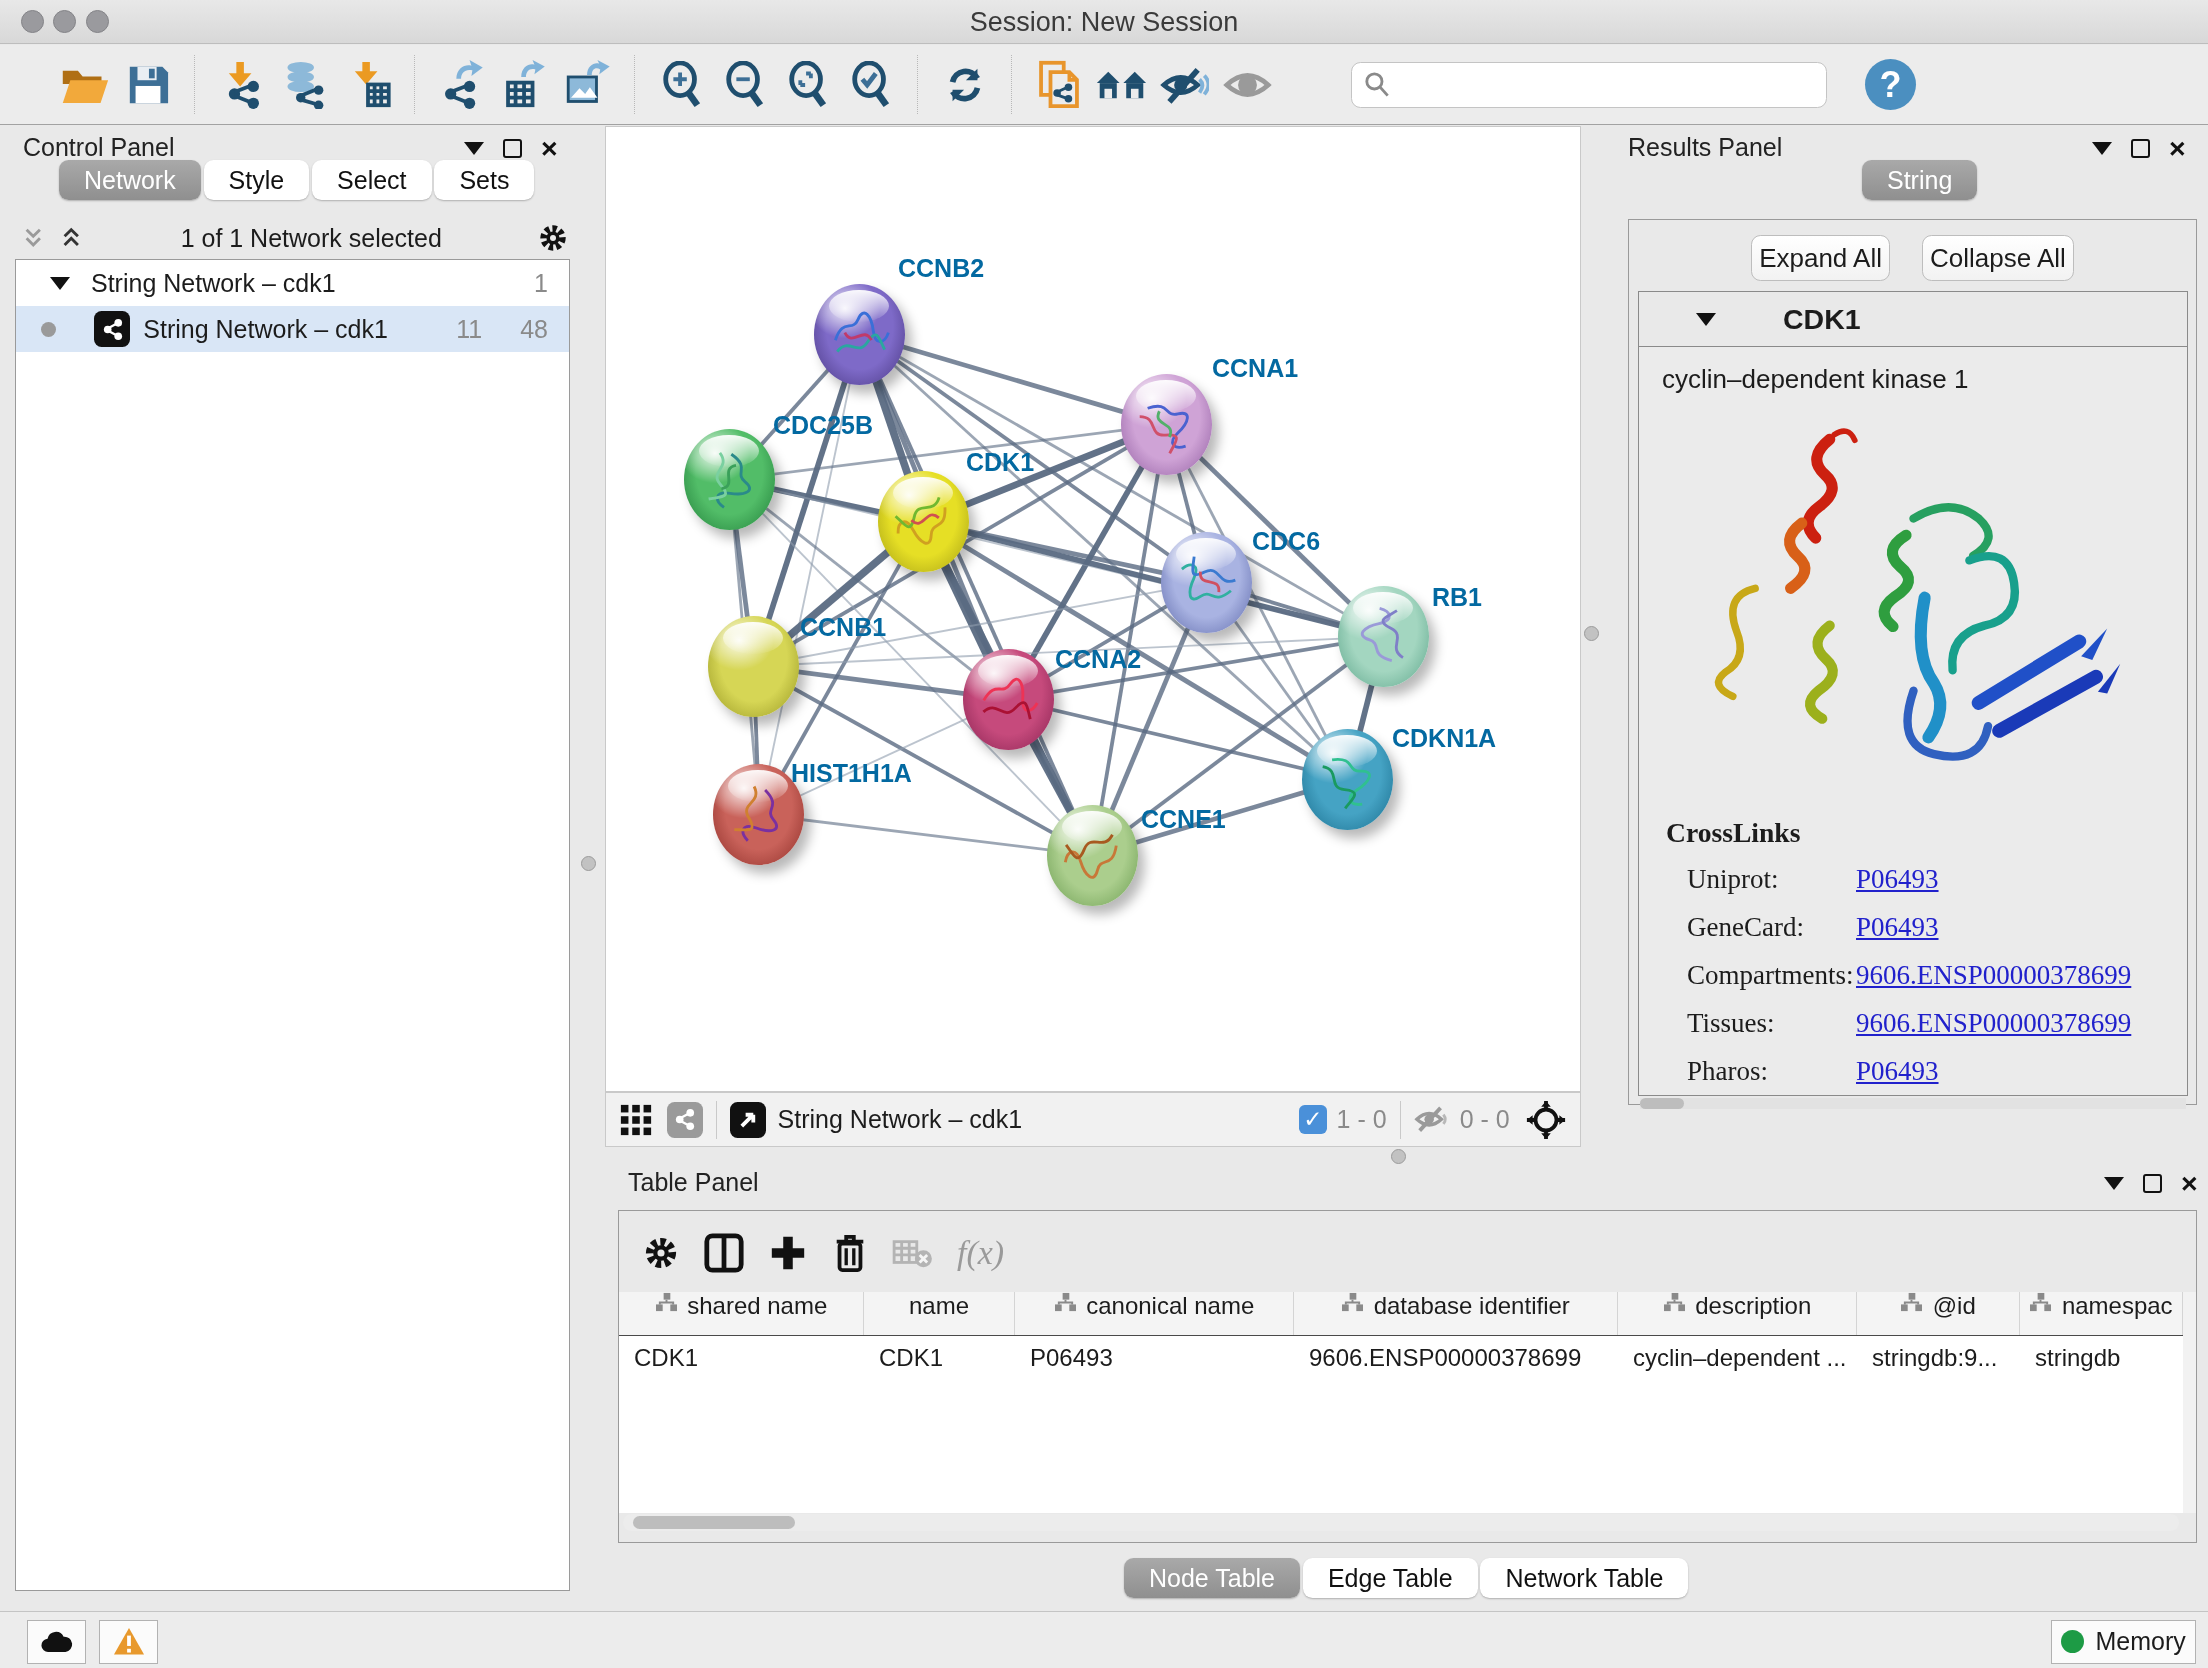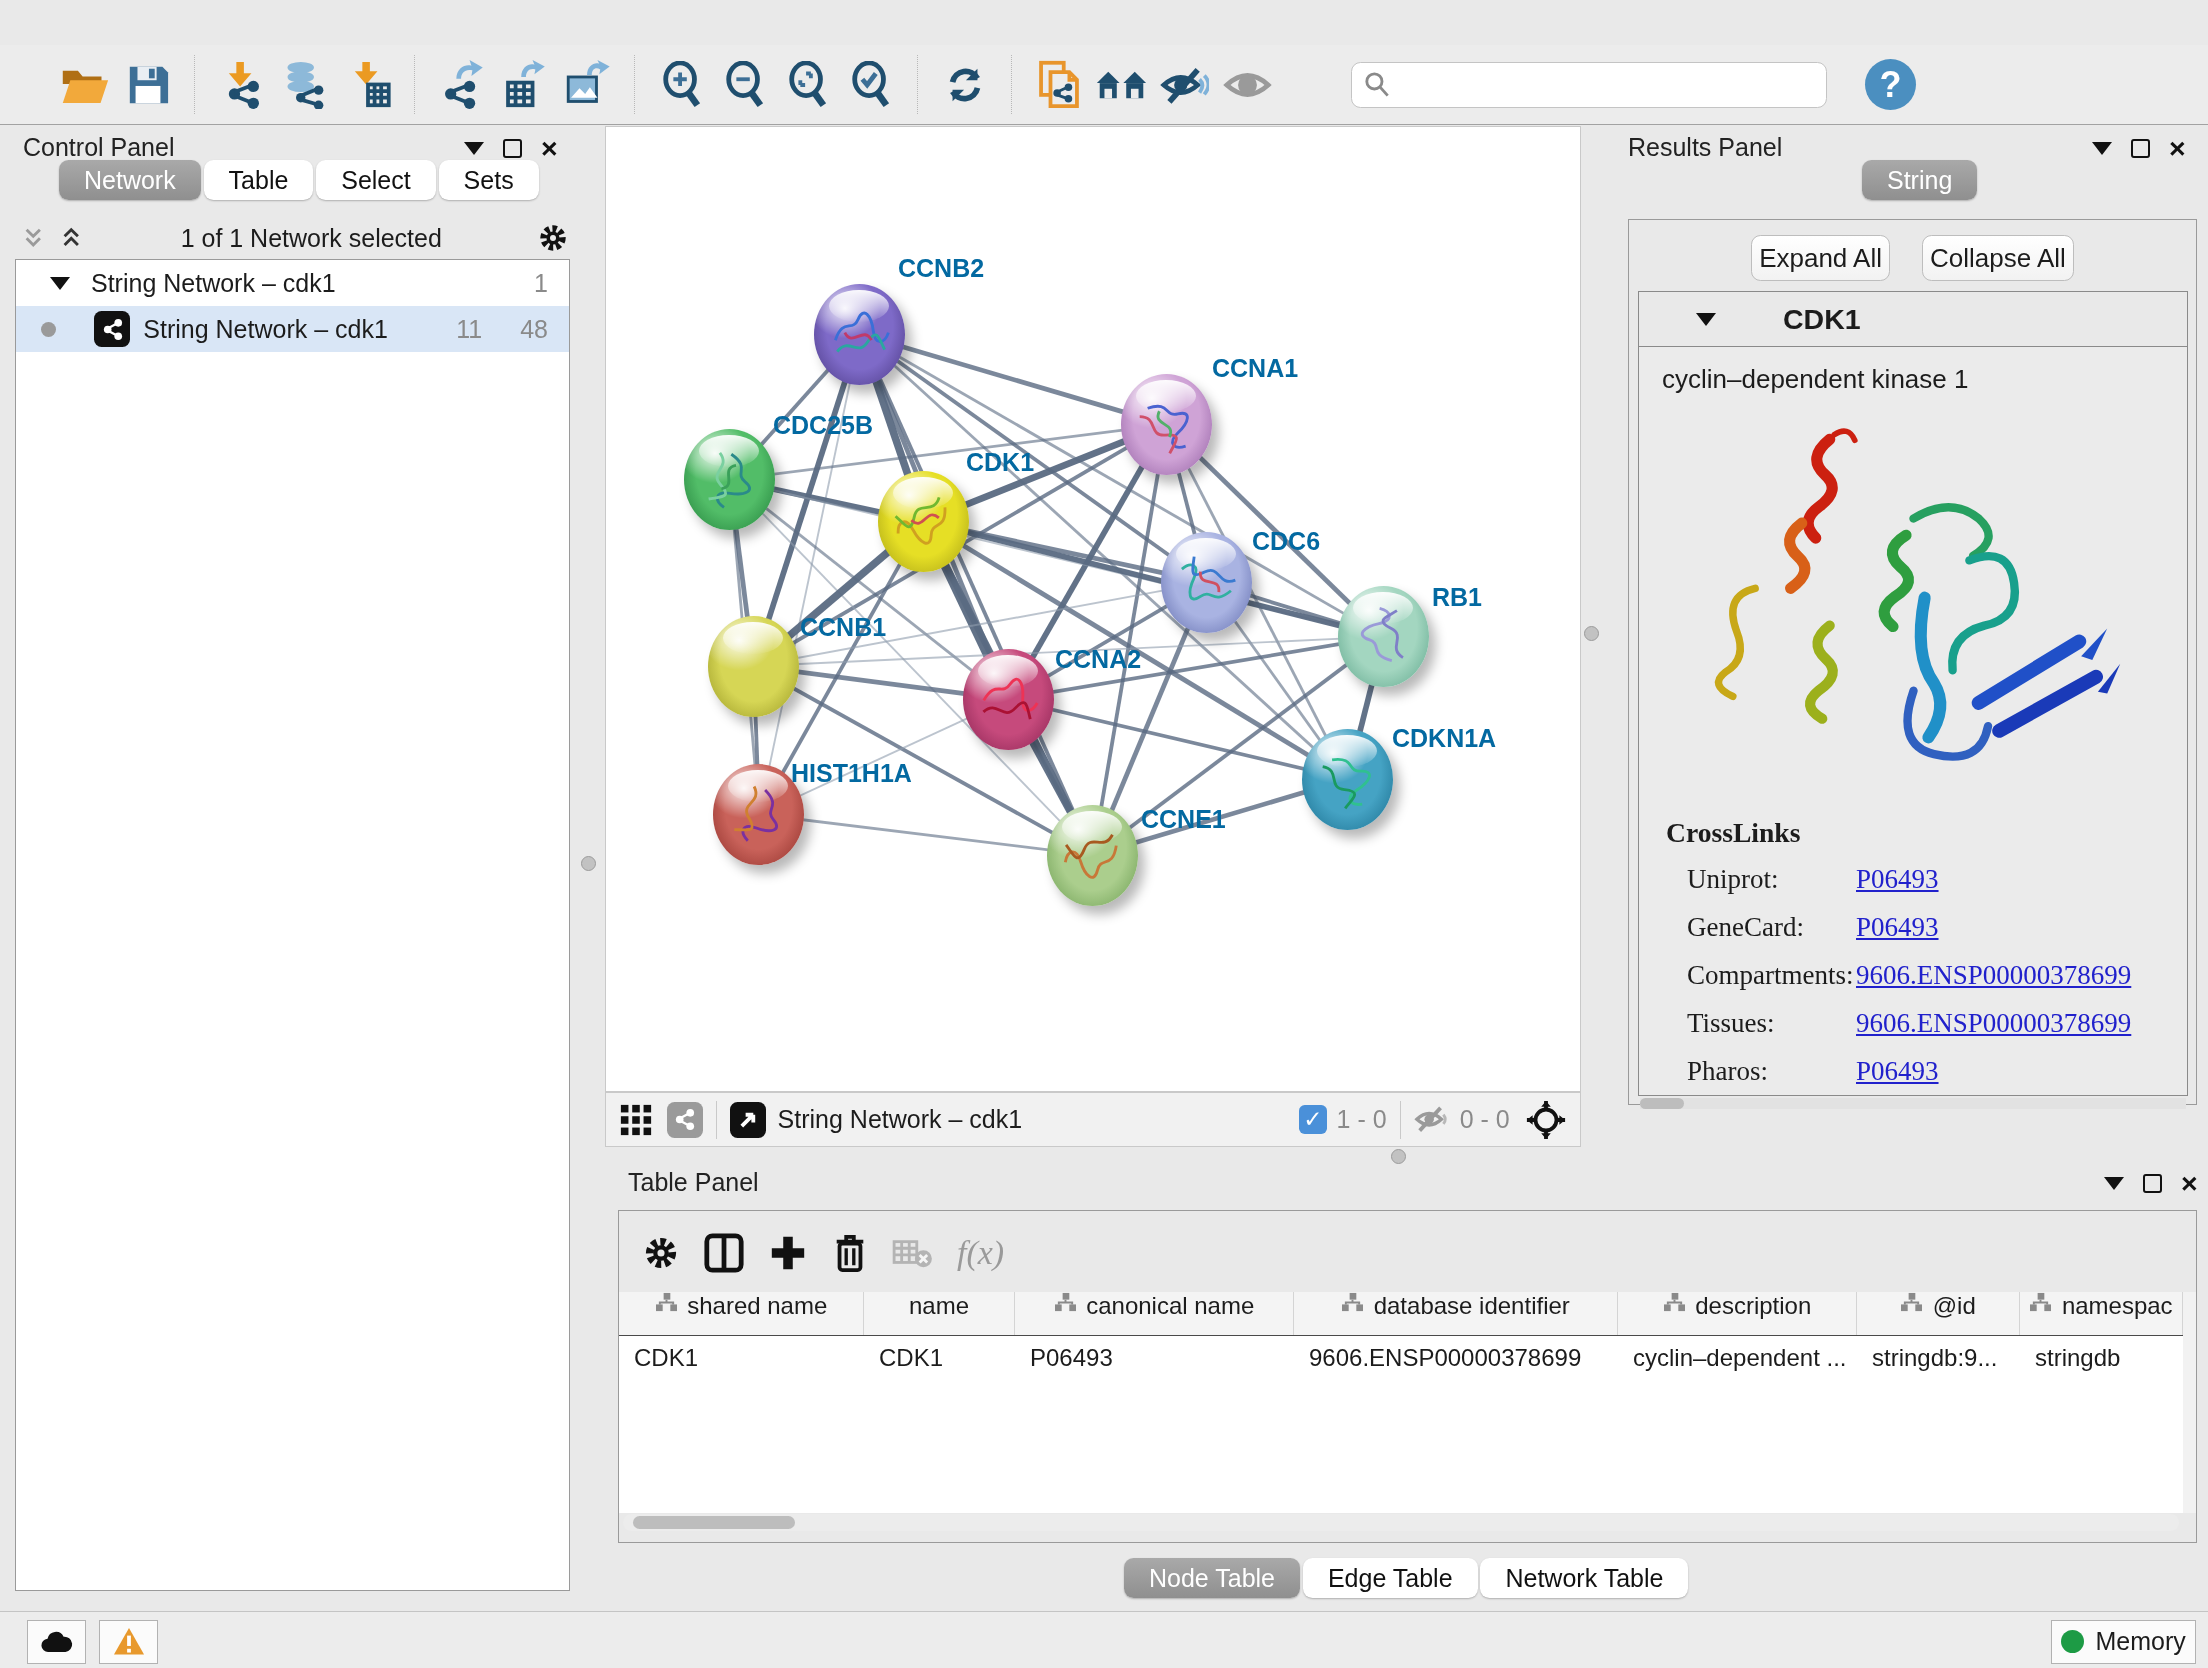--- a/index.html
+++ b/index.html
@@ -107,20 +107,26 @@
   .sbtn { position:absolute; top:7.6px; height:44px; background:#fbfbfb; border:1.9px solid #b2b2b2;
     display:flex; align-items:center; justify-content:center; }
   #memory-btn { left:2051px; width:145px; gap:11.4px; font-size:25px; }
   #mem-dot { width:23px; height:23px; border-radius:50%; background:#1d9b45; }
 </style>
 </head>
 <body>
 
 <div id="root">
 
+  <div id="titlebar">
+    <div class="tl" style="left:21px"></div>
+    <div class="tl" style="left:53px"></div>
+    <div class="tl" style="left:86px"></div>
+    <div id="win-title">Session: New Session</div>
+  </div>
 
   <div id="toolbar">
     <div class="tgroup">
       <div class="tbtn">
         <svg width="51" height="44" viewBox="0 0 54 46">
           <path d="M4 8 h16 l5 6 h20 v8 H4z" fill="#b06f14"></path>
             <path d="M4 42 L12 18 h40 L44 42z" fill="#f2a93b"></path>
         </svg>
       </div>
       <div class="tbtn">
@@ -294,21 +300,21 @@
   </div>
 
   <div class="phead" style="left:23px; top:133px;">Control Panel</div>
   <div class="winbtns" style="left:464px; top:139px;">
     <span class="wb-tri"></span>
     <span class="wb-sq"></span>
     <span class="wb-x">×</span>
   </div>
   <div id="cp-tabs">
       <div class="tab sel">Network</div>
-      <div class="tab">Table</div>
+      <div class="tab">Style</div>
       <div class="tab">Select</div>
       <div class="tab">Sets</div>
     </div>
   <div id="cp-subhead">
     <svg width="28.5" height="28.5" viewBox="0 0 30 30">
       <path d="M8 6 l7 7 7-7 M8 15 l7 7 7-7" fill="none" stroke="#9a9a9a" stroke-width="3"></path>
     </svg>
     <svg width="28.5" height="28.5" viewBox="0 0 30 30" style="margin-left:9.5px">
       <path d="M8 22 l7-7 7 7 M8 13 l7-7 7 7" fill="none" stroke="#333" stroke-width="3"></path>
     </svg>

